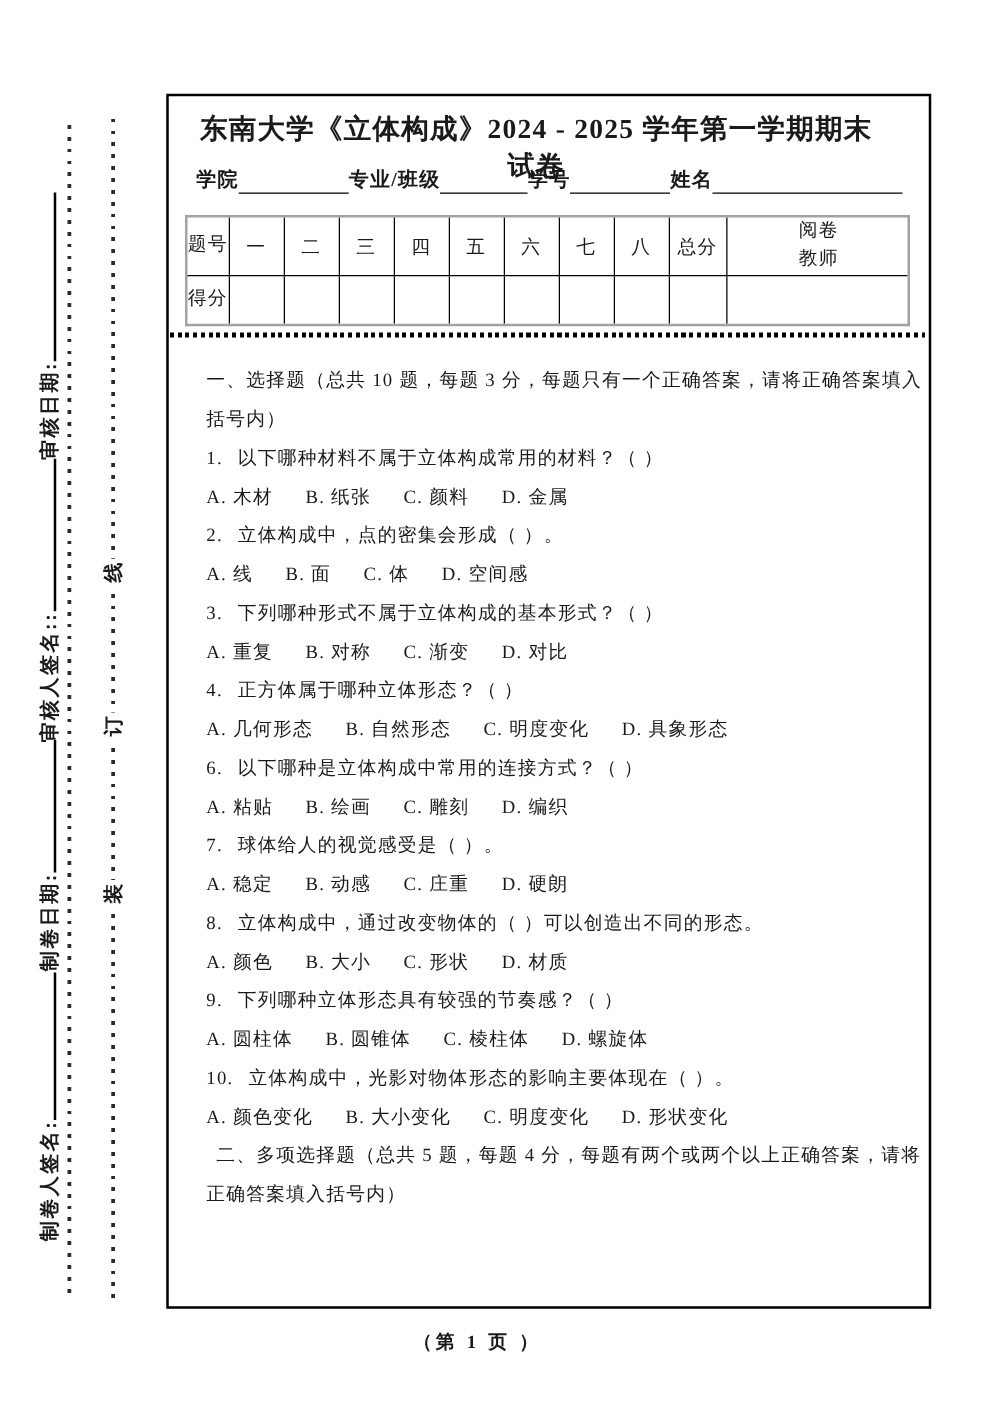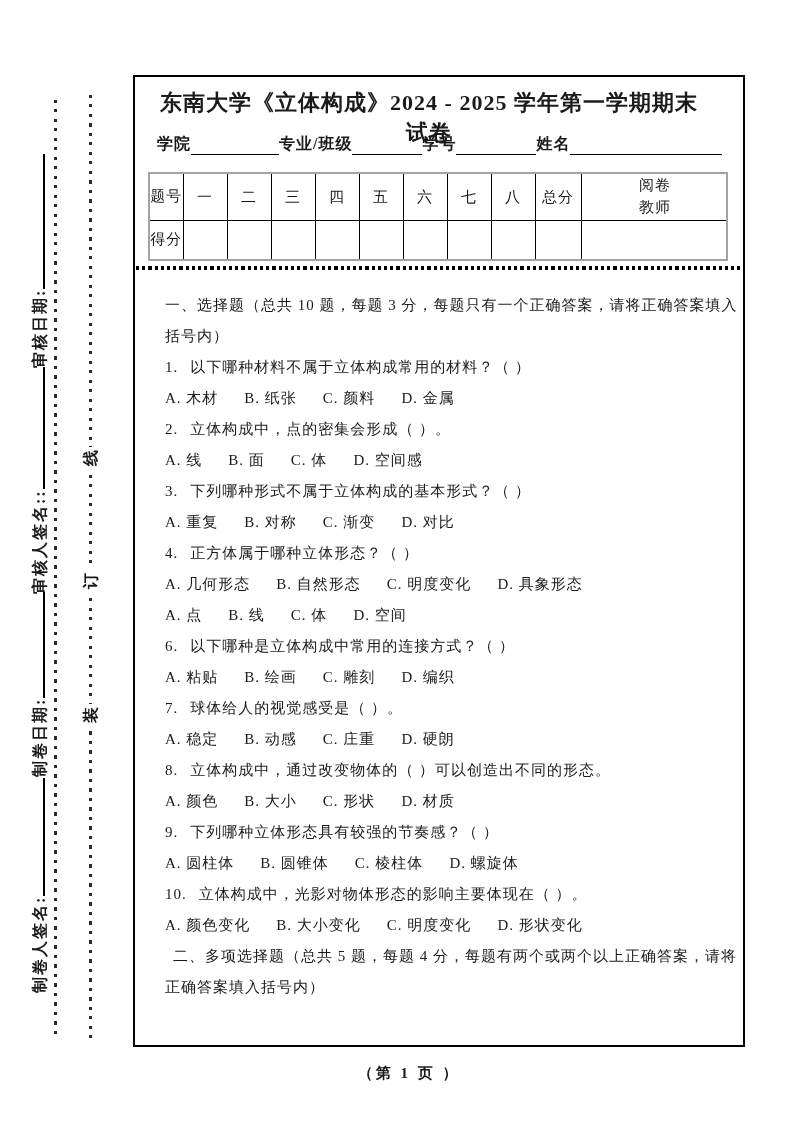--- a/index.html
+++ b/index.html
@@ -44,21 +44,21 @@
      repeating-linear-gradient(to right,#000 0 3.2px,transparent 3.2px 6.2px);}
 
   .content{position:absolute;top:203px;left:30px;width:580px;
      font-size:15px;line-height:31px;letter-spacing:1px;padding-top:10px;}
   .content p{margin:0;}
   .sec2{text-indent:8px;}
   .q-num{margin-right:12px;}
   .q-opts .opt{margin-right:26px;}
 
   .footer{position:absolute;top:1064px;left:0;width:764px;text-align:center;
-     font-size:15px;font-weight:bold;letter-spacing:3px;padding-left:27px;}
+     font-size:15px;font-weight:bold;letter-spacing:3px;}
 </style>
 </head>
 <body>
 
 <div class="canvas">
 
   <div class="dotline l1"></div>
   <div class="dotline l2"></div>
   <span class="bchar bc1">线</span>
   <span class="bchar bc2">订</span>
@@ -138,21 +138,20 @@
 
   <p class="q-line"><span class="q-num">2.</span><span class="q-text">立体构成中，点的密集会形成（  ）。</span></p>
   <p class="q-line q-opts"><span class="opt">A. 线</span><span class="opt">B. 面</span><span class="opt">C. 体</span><span class="opt">D. 空间感</span></p>
 
   <p class="q-line"><span class="q-num">3.</span><span class="q-text">下列哪种形式不属于立体构成的基本形式？（  ）</span></p>
   <p class="q-line q-opts"><span class="opt">A. 重复</span><span class="opt">B. 对称</span><span class="opt">C. 渐变</span><span class="opt">D. 对比</span></p>
 
   <p class="q-line"><span class="q-num">4.</span><span class="q-text">正方体属于哪种立体形态？（  ）</span></p>
   <p class="q-line q-opts"><span class="opt">A. 几何形态</span><span class="opt">B. 自然形态</span><span class="opt">C. 明度变化</span><span class="opt">D. 具象形态</span></p>
 
-  <p class="q-line q-opts"><span class="opt">A. 点</span><span class="opt">B. 线</span><span class="opt">C. 体</span><span class="opt">D. 空间</span></p>
 
   <p class="q-line"><span class="q-num">6.</span><span class="q-text">以下哪种是立体构成中常用的连接方式？（  ）</span></p>
   <p class="q-line q-opts"><span class="opt">A. 粘贴</span><span class="opt">B. 绘画</span><span class="opt">C. 雕刻</span><span class="opt">D. 编织</span></p>
 
   <p class="q-line"><span class="q-num">7.</span><span class="q-text">球体给人的视觉感受是（  ）。</span></p>
   <p class="q-line q-opts"><span class="opt">A. 稳定</span><span class="opt">B. 动感</span><span class="opt">C. 庄重</span><span class="opt">D. 硬朗</span></p>
 
   <p class="q-line"><span class="q-num">8.</span><span class="q-text">立体构成中，通过改变物体的（  ）可以创造出不同的形态。</span></p>
   <p class="q-line q-opts"><span class="opt">A. 颜色</span><span class="opt">B. 大小</span><span class="opt">C. 形状</span><span class="opt">D. 材质</span></p>
 

